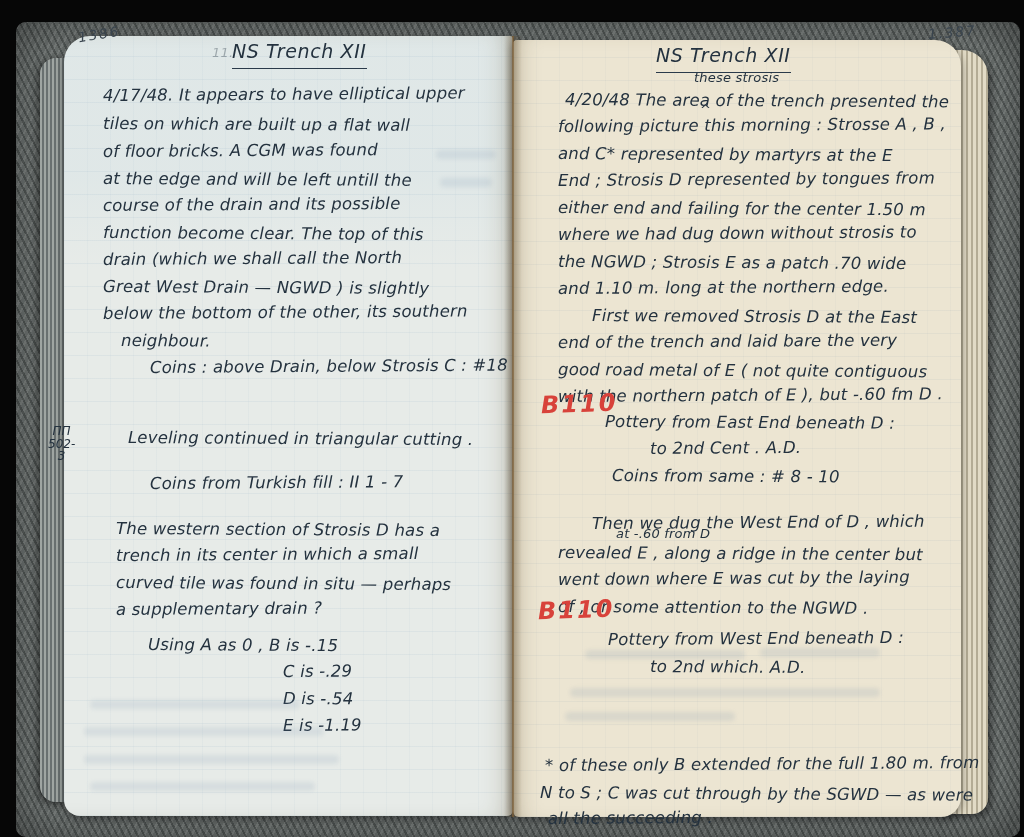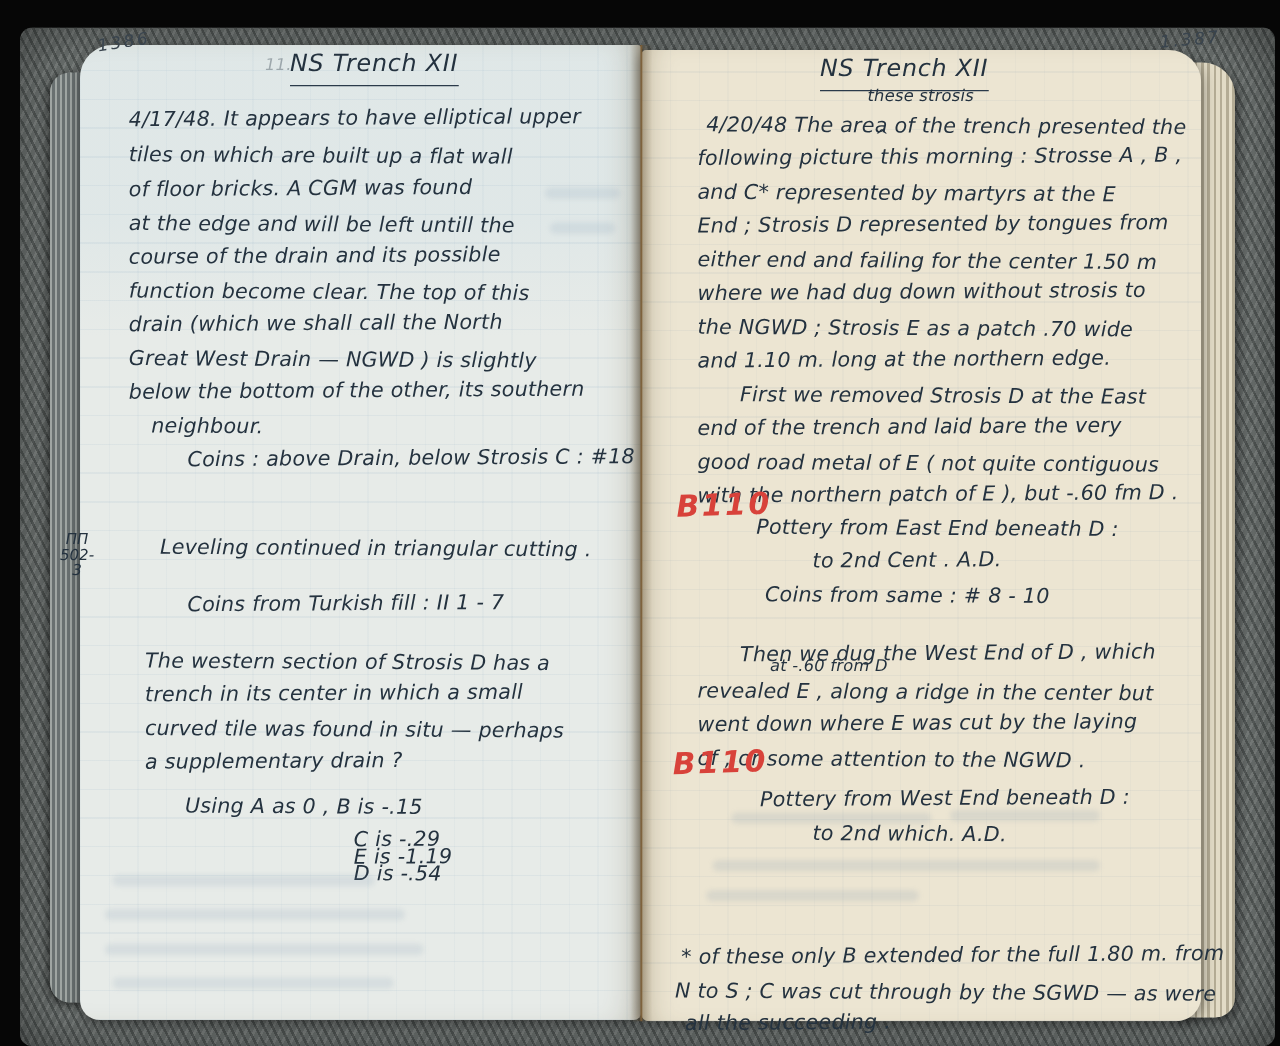--- a/index.html
+++ b/index.html
@@ -97,21 +97,21 @@
   <div class="hand l" style="left:150px;top:360px;">Coins :  above Drain, below Strosis C :    #18</div>
   <div class="hand l2" style="left:128px;top:430px;">Leveling continued in triangular cutting .</div>
   <div class="hand l" style="left:150px;top:476px;">Coins from Turkish fill : II    1 - 7</div>
   <div class="hand l2" style="left:116px;top:521px;">The western section of Strosis D has a</div>
   <div class="hand l" style="left:116px;top:548px;">trench in its center in which a small</div>
   <div class="hand l2" style="left:116px;top:575px;">curved tile was found in situ — perhaps</div>
   <div class="hand l" style="left:116px;top:602px;">a supplementary drain ?</div>
   <div class="hand l2" style="left:128px;top:637px;margin-left:20px;">Using A as   0 ,   B is   -.15</div>
   <div class="hand l" style="left:283px;top:664px;">C is   -.29</div>
   <div class="hand l2" style="left:283px;top:691px;">D is   -.54</div>
-  <div class="hand l" style="left:283px;top:678px;font-style:italic;">E is   -1.19</div>
+  <div class="hand l" style="left:283px;top:718px;font-style:italic;">E is   -1.19</div>
 
   <div class="bleed bl" style="left:90px;top:700px;width:210px;"></div>
   <div class="bleed bl" style="left:84px;top:727px;width:240px;"></div>
   <div class="bleed bl" style="left:84px;top:755px;width:255px;"></div>
   <div class="bleed bl" style="left:90px;top:782px;width:225px;"></div>
   <div class="bleed bl" style="left:436px;top:150px;width:60px;"></div>
   <div class="bleed bl" style="left:440px;top:178px;width:52px;"></div>
 
   <div class="hand pagenum rot-r" style="left:928px;top:26px;">1.387</div>
   <div class="hand hd" style="left:656px;top:46px;"><span class="u">NS Trench XII</span></div>

